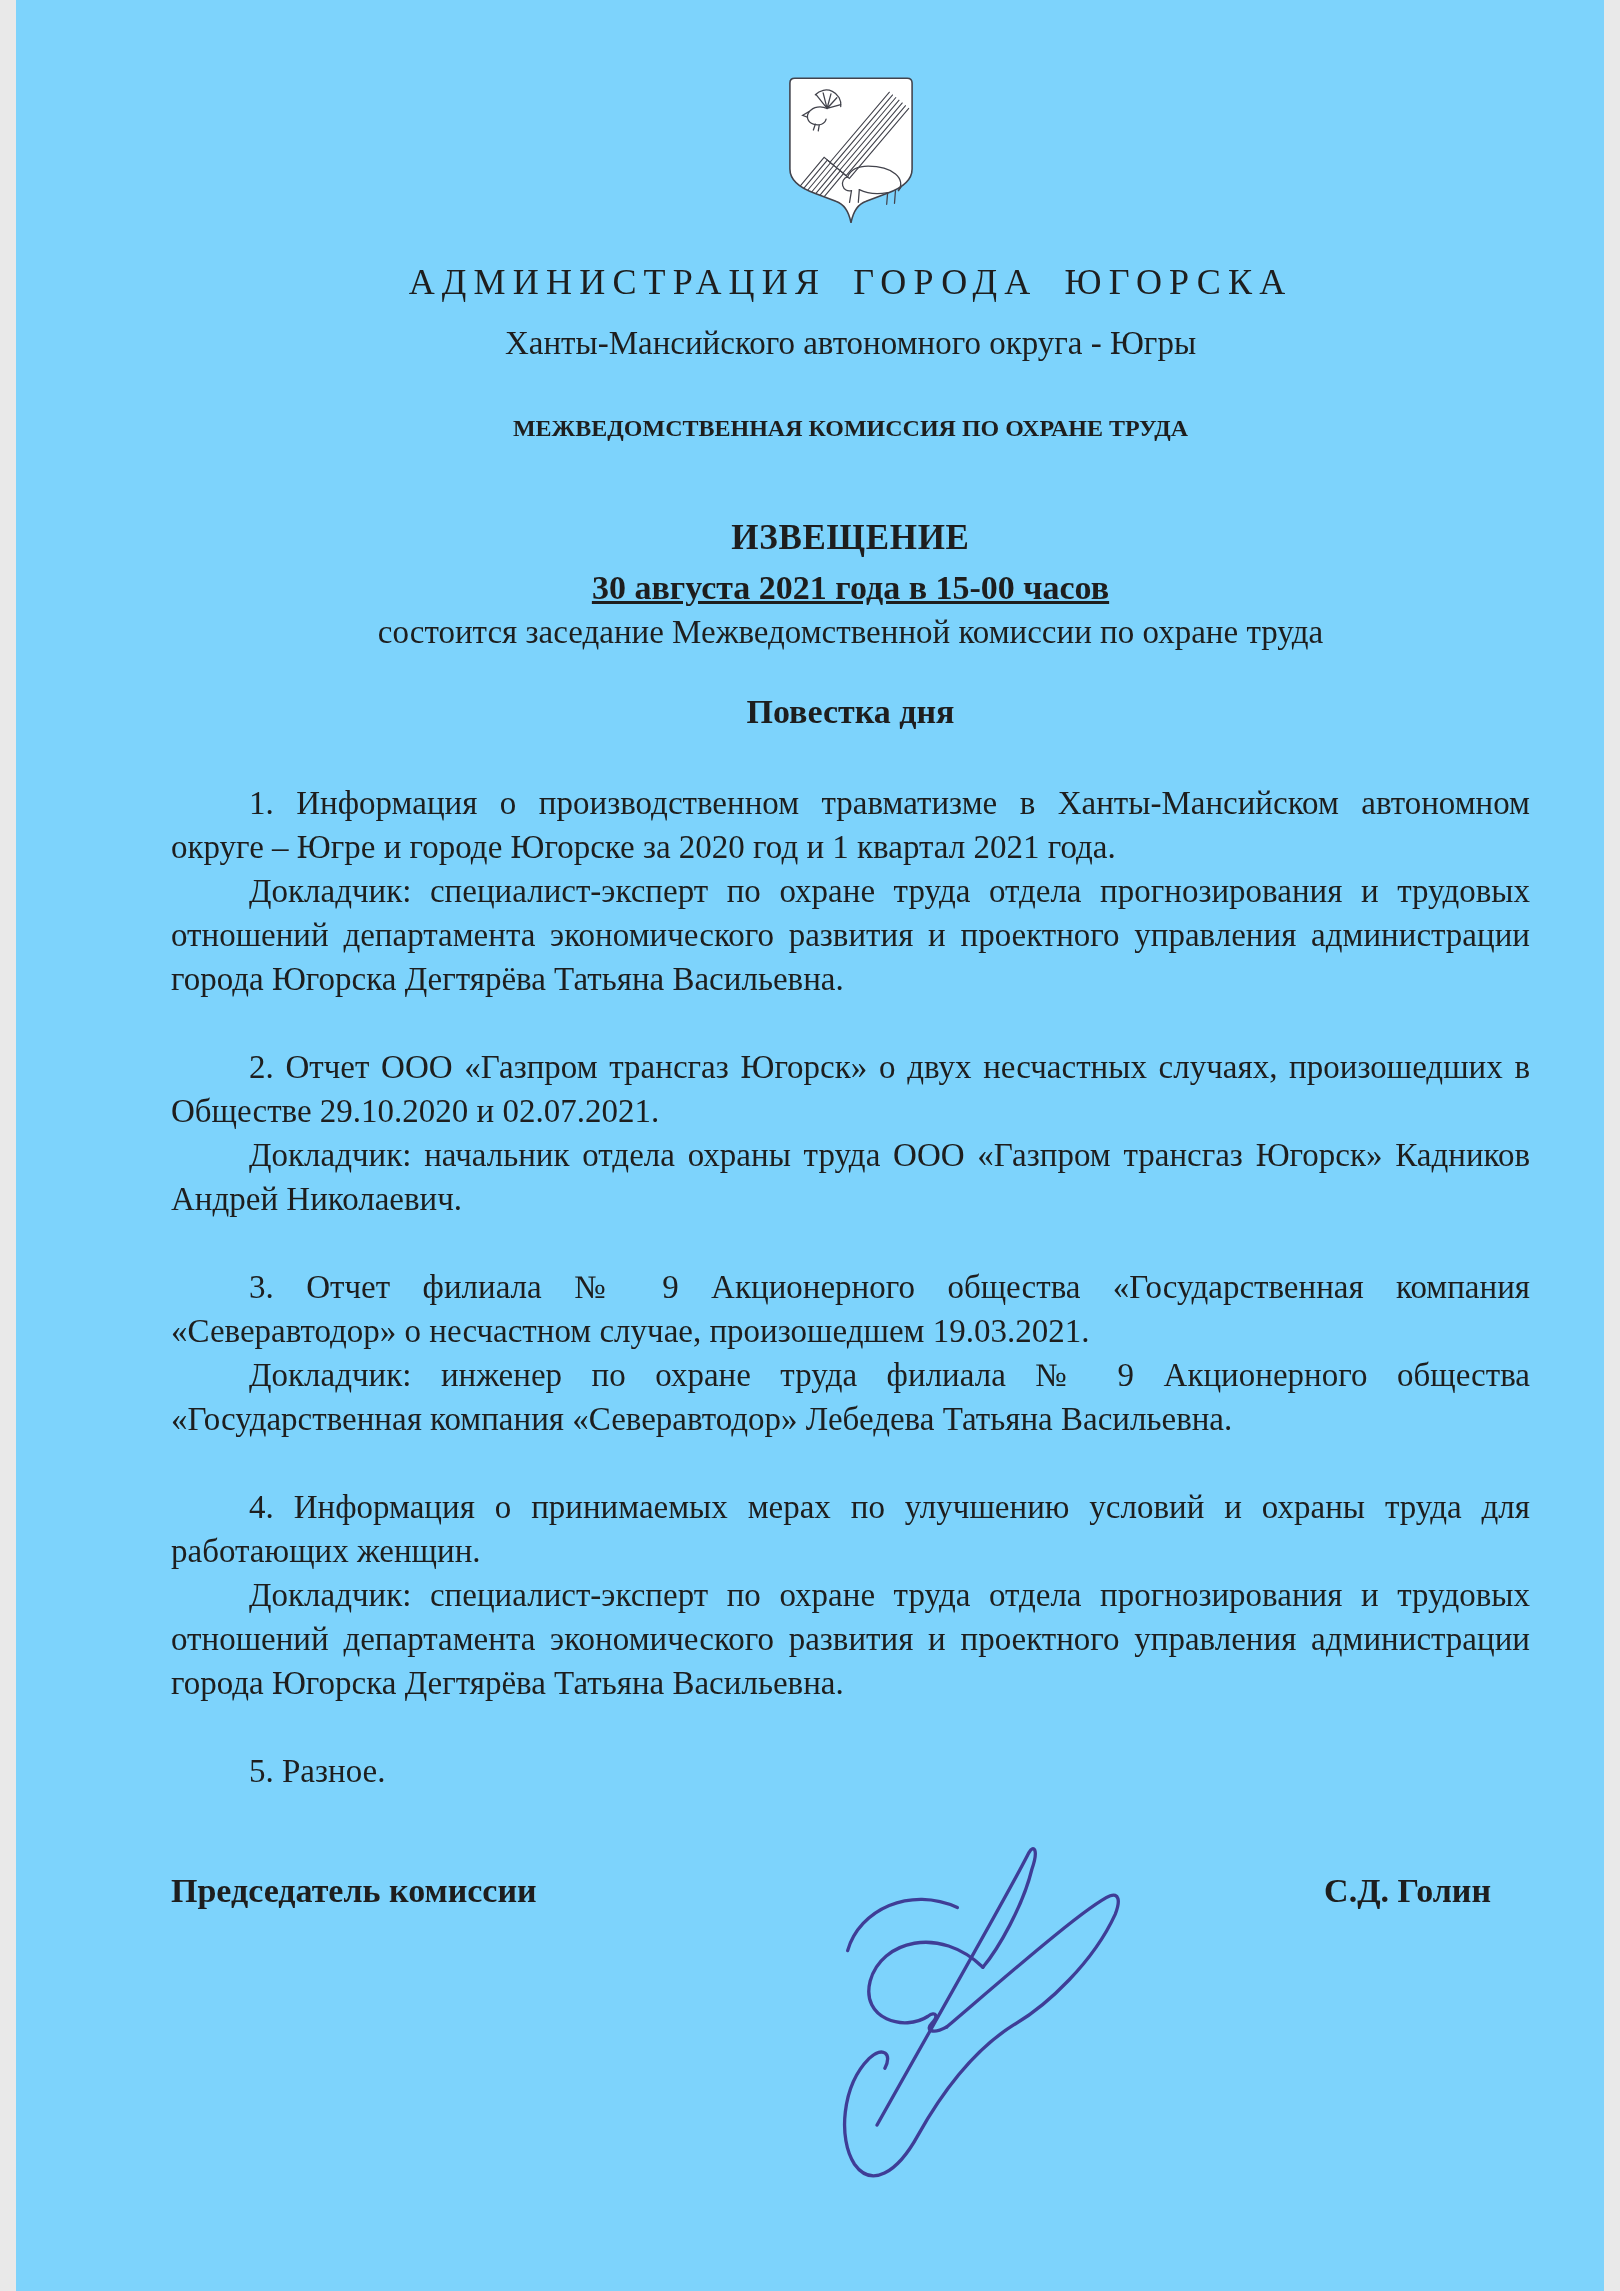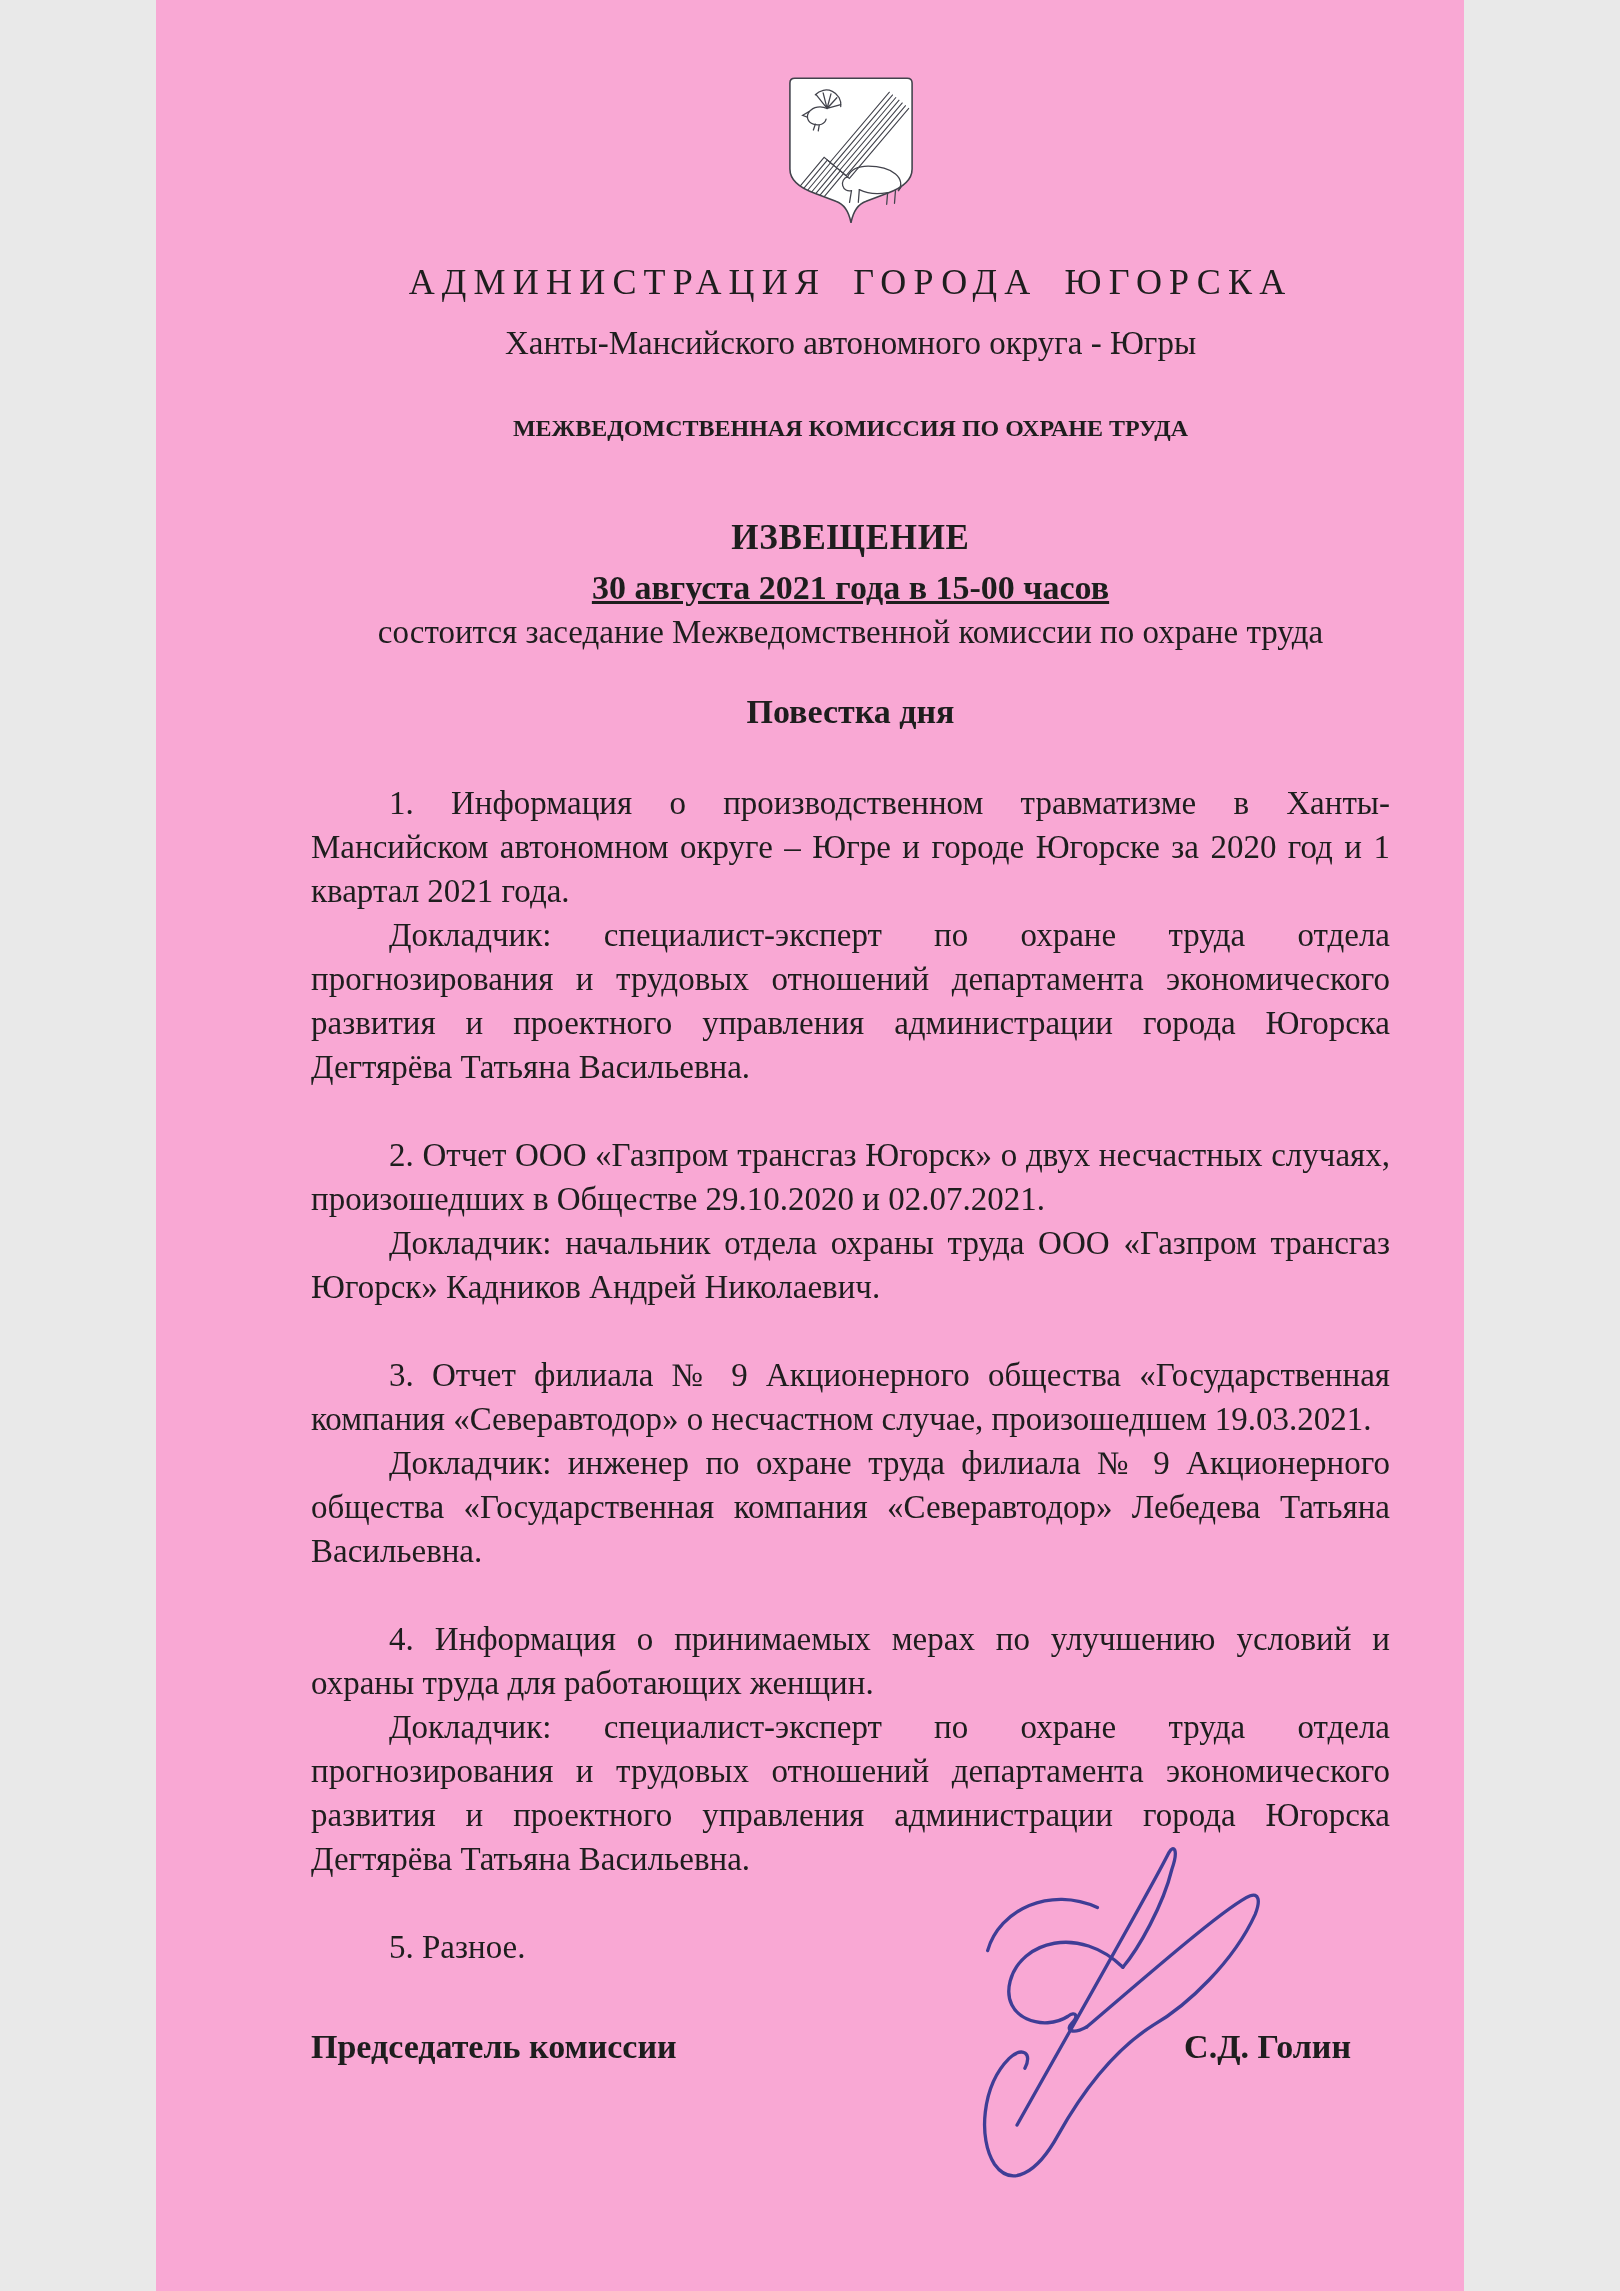--- a/index.html
+++ b/index.html
@@ -1,20 +1,20 @@
 <!DOCTYPE html>
 <html lang="ru"><head>
 <meta charset="utf-8">
 <style>
   html,body{margin:0;padding:0;background:#e9e9e9;}
   .page{
     position:relative;
-    width:1308px;height:2292px;
+    width:1588px;height:2292px;
     margin:0 auto;
-    background:#f9a8d4;
+    background:#7dd3fc;
     box-sizing:border-box;
     padding:0 74px 0 155px;
     font-family:"Liberation Serif", serif;
     color:#1e1e1e;
     overflow:hidden;
   }
   .emblem{width:130px;height:149px;margin:76px auto 0;}
   .emblem svg{display:block;width:100%;height:100%;}
   .org1{
     margin-top:36px;text-align:center;
@@ -30,21 +30,21 @@
   .agenda{margin-top:47px;}
   .agenda p{
     margin:0;
     font-size:33px;line-height:44px;
     text-align:justify;text-indent:78px;
     text-justify:inter-word;
   }
   .agenda p.speaker{margin-bottom:44px;}
   .agenda .item-block:last-child p{margin-bottom:0;}
   .sig-row{
-    margin-top:56px;
+    margin-top:76px;
     display:flex;justify-content:space-between;align-items:center;
     font-weight:bold;font-size:34px;line-height:44px;
     padding-right:39px;
   }
   .contact{margin-top:105px;font-size:33px;line-height:44px;}
   .signature-ink{
     position:absolute;left:765px;top:1823px;width:490px;height:461px;
     pointer-events:none;
   }
   .signature-ink svg{display:block;width:100%;height:100%;}

